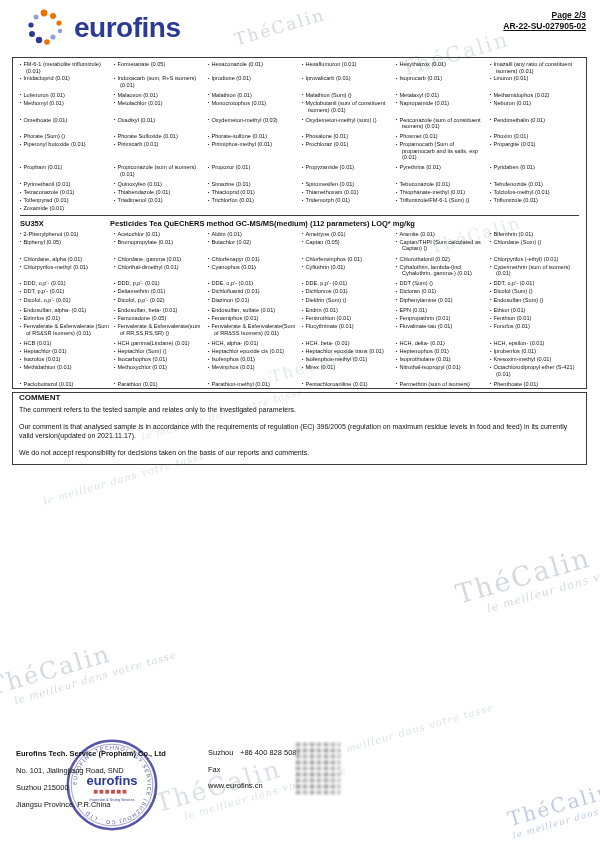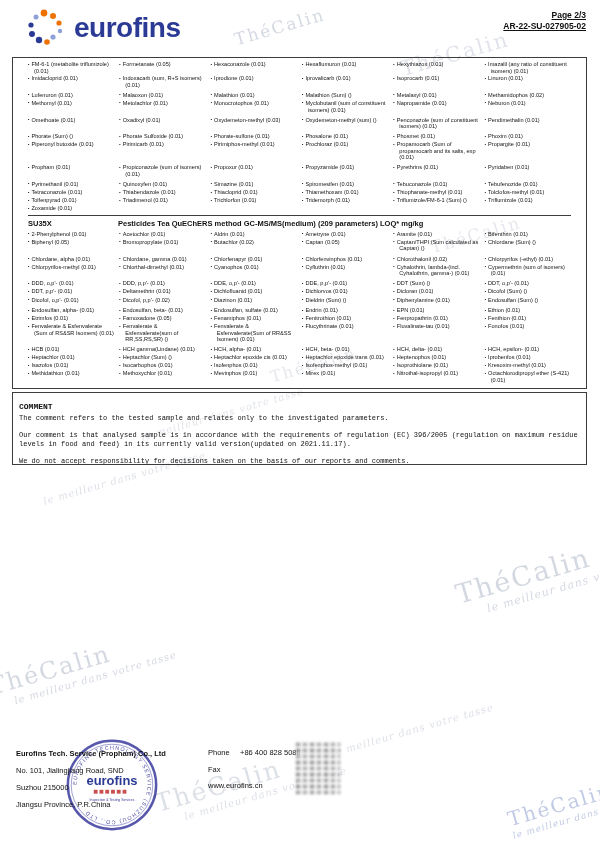--- a/index.html
+++ b/index.html
@@ -10,30 +10,30 @@
   .logo-text{font-size:28px;font-weight:bold;color:#2b3a94;letter-spacing:-0.5px;margin-left:6px;}
   .pageinfo{position:absolute;right:14px;top:10px;text-align:right;font-size:8.5px;font-weight:bold;line-height:11px;text-decoration:underline;}
   
   .wm{position:absolute;transform:rotate(-16deg);transform-origin:left top;pointer-events:none;
       font-family:"DejaVu Serif",serif;white-space:nowrap;}
   .wm .brand{display:block;letter-spacing:2px;color:#aab2c4;}
   .wm .tag{display:block;font-style:italic;color:#aab2c4;letter-spacing:1px;}
   .wm.blue .brand,.wm.blue .tag{color:#8f9fd0;}
   
   .bigbox{position:absolute;left:12px;top:57px;width:575px;height:332px;border:1.5px solid #3c3c3c;
-          padding:3px 15px;box-sizing:border-box;overflow:hidden;background:transparent;}
+          padding:3px 7px;box-sizing:border-box;overflow:hidden;background:transparent;}
   .param-row{display:grid;grid-template-columns:repeat(6,1fr);column-gap:5px;margin-bottom:1.5px;}
   .param-row.gap{margin-top:4px;}
   .param-cell{font-size:5.6px;line-height:6.1px;padding-left:6px;text-indent:-6px;color:#141414;}
   .param-cell.filled::before{content:"\25AA";font-size:4px;margin-right:2px;vertical-align:0.5px;color:#222;}
   .sec-head{border-top:1.5px solid #3c3c3c;margin-top:3px;padding-top:3px;display:flex;margin-bottom:3px;}
   .sec-code{font-size:7.5px;font-weight:bold;width:90px;flex:none;}
   .sec-title{font-size:7.5px;font-weight:bold;}
   .combox{position:absolute;left:12px;top:392px;width:575px;height:73px;border:1.5px solid #3c3c3c;
-          padding:9px 6px;box-sizing:border-box;overflow:hidden;font-family:Liberation Mono, monospace;}
+          padding:0 6px;box-sizing:border-box;overflow:hidden;}
   .combox h3{margin:0 0 3px 0;font-size:8px;}
   .combox p{margin:0 0 7px 0;font-size:7px;line-height:9.5px;}
   .sigbox{position:absolute;left:12px;top:467px;width:575px;height:78px;border:1.5px solid #3c3c3c;
           padding:3px 6px;box-sizing:border-box;}
   .sigbox h3{margin:0;font-size:8px;}
   .sig-svg{position:absolute;left:55px;top:8px;}
   .sig-name{position:absolute;left:45px;top:56px;width:120px;text-align:center;font-size:7.5px;}
   .sig-role{position:absolute;left:45px;top:68px;width:120px;text-align:center;font-size:7.5px;}
   
   .f-company{position:absolute;left:16px;top:745px;font-size:7.5px;line-height:17px;}
@@ -203,21 +203,21 @@
           <div class="param-cell filled">Zoxamide (0.01)</div>
           <div class="param-cell"></div>
           <div class="param-cell"></div>
           <div class="param-cell"></div>
           <div class="param-cell"></div>
           <div class="param-cell"></div>
         </div>
       </div>
     <div class="sec-head">
       <span class="sec-code">SU35X</span>
-      <span class="sec-title">Pesticides Tea QuEChERS method GC-MS/MS(medium) (209 parameters) LOQ* mg/kg</span>
+      <span class="sec-title">Pesticides Tea QuEChERS method GC-MS/MS(medium) (112 parameters) LOQ* mg/kg</span>
     </div>
     <div>
         <div class="param-row">
           <div class="param-cell filled">2-Phenylphenol (0.01)</div>
           <div class="param-cell filled">Acetochlor (0.01)</div>
           <div class="param-cell filled">Aldrin (0.01)</div>
           <div class="param-cell filled">Ametryne (0.01)</div>
           <div class="param-cell filled">Aramite (0.01)</div>
           <div class="param-cell filled">Bifenthrin (0.01)</div>
         </div>
@@ -344,21 +344,21 @@
   </div>
 
 
   <div class="f-company">
     <div class="co">Eurofins Tech. Service (Propham) Co., Ltd</div>
     <div>No. 101, Jialingjiang Road, SND</div>
     <div>Suzhou 215000</div>
     <div>Jiangsu Province, P.R.China</div>
   </div>
   <div class="f-contact">
-    <div><span class="lbl">Phone</span><span>+86 400 828 5088</span></div>
+    <div><span class="lbl">Suzhou</span><span>+86 400 828 5088</span></div>
     <div><span class="lbl">Fax</span></div>
     <div>www.eurofins.cn</div>
   </div>
   <div class="qr"></div>
 
   <svg class="stamp" width="96" height="96" viewBox="0 0 100 100">
     <circle cx="50" cy="50" r="46" fill="none" stroke="#3a3a9e" stroke-width="2.6" opacity="0.85"></circle>
     <circle cx="50" cy="50" r="42.5" fill="none" stroke="#3a3a9e" stroke-width="0.7" opacity="0.7"></circle>
     <defs>
       <path id="arcT" d="M 50,50 m -37,0 a 37,37 0 1,1 74,0 a 37,37 0 1,1 -74,0"></path>

